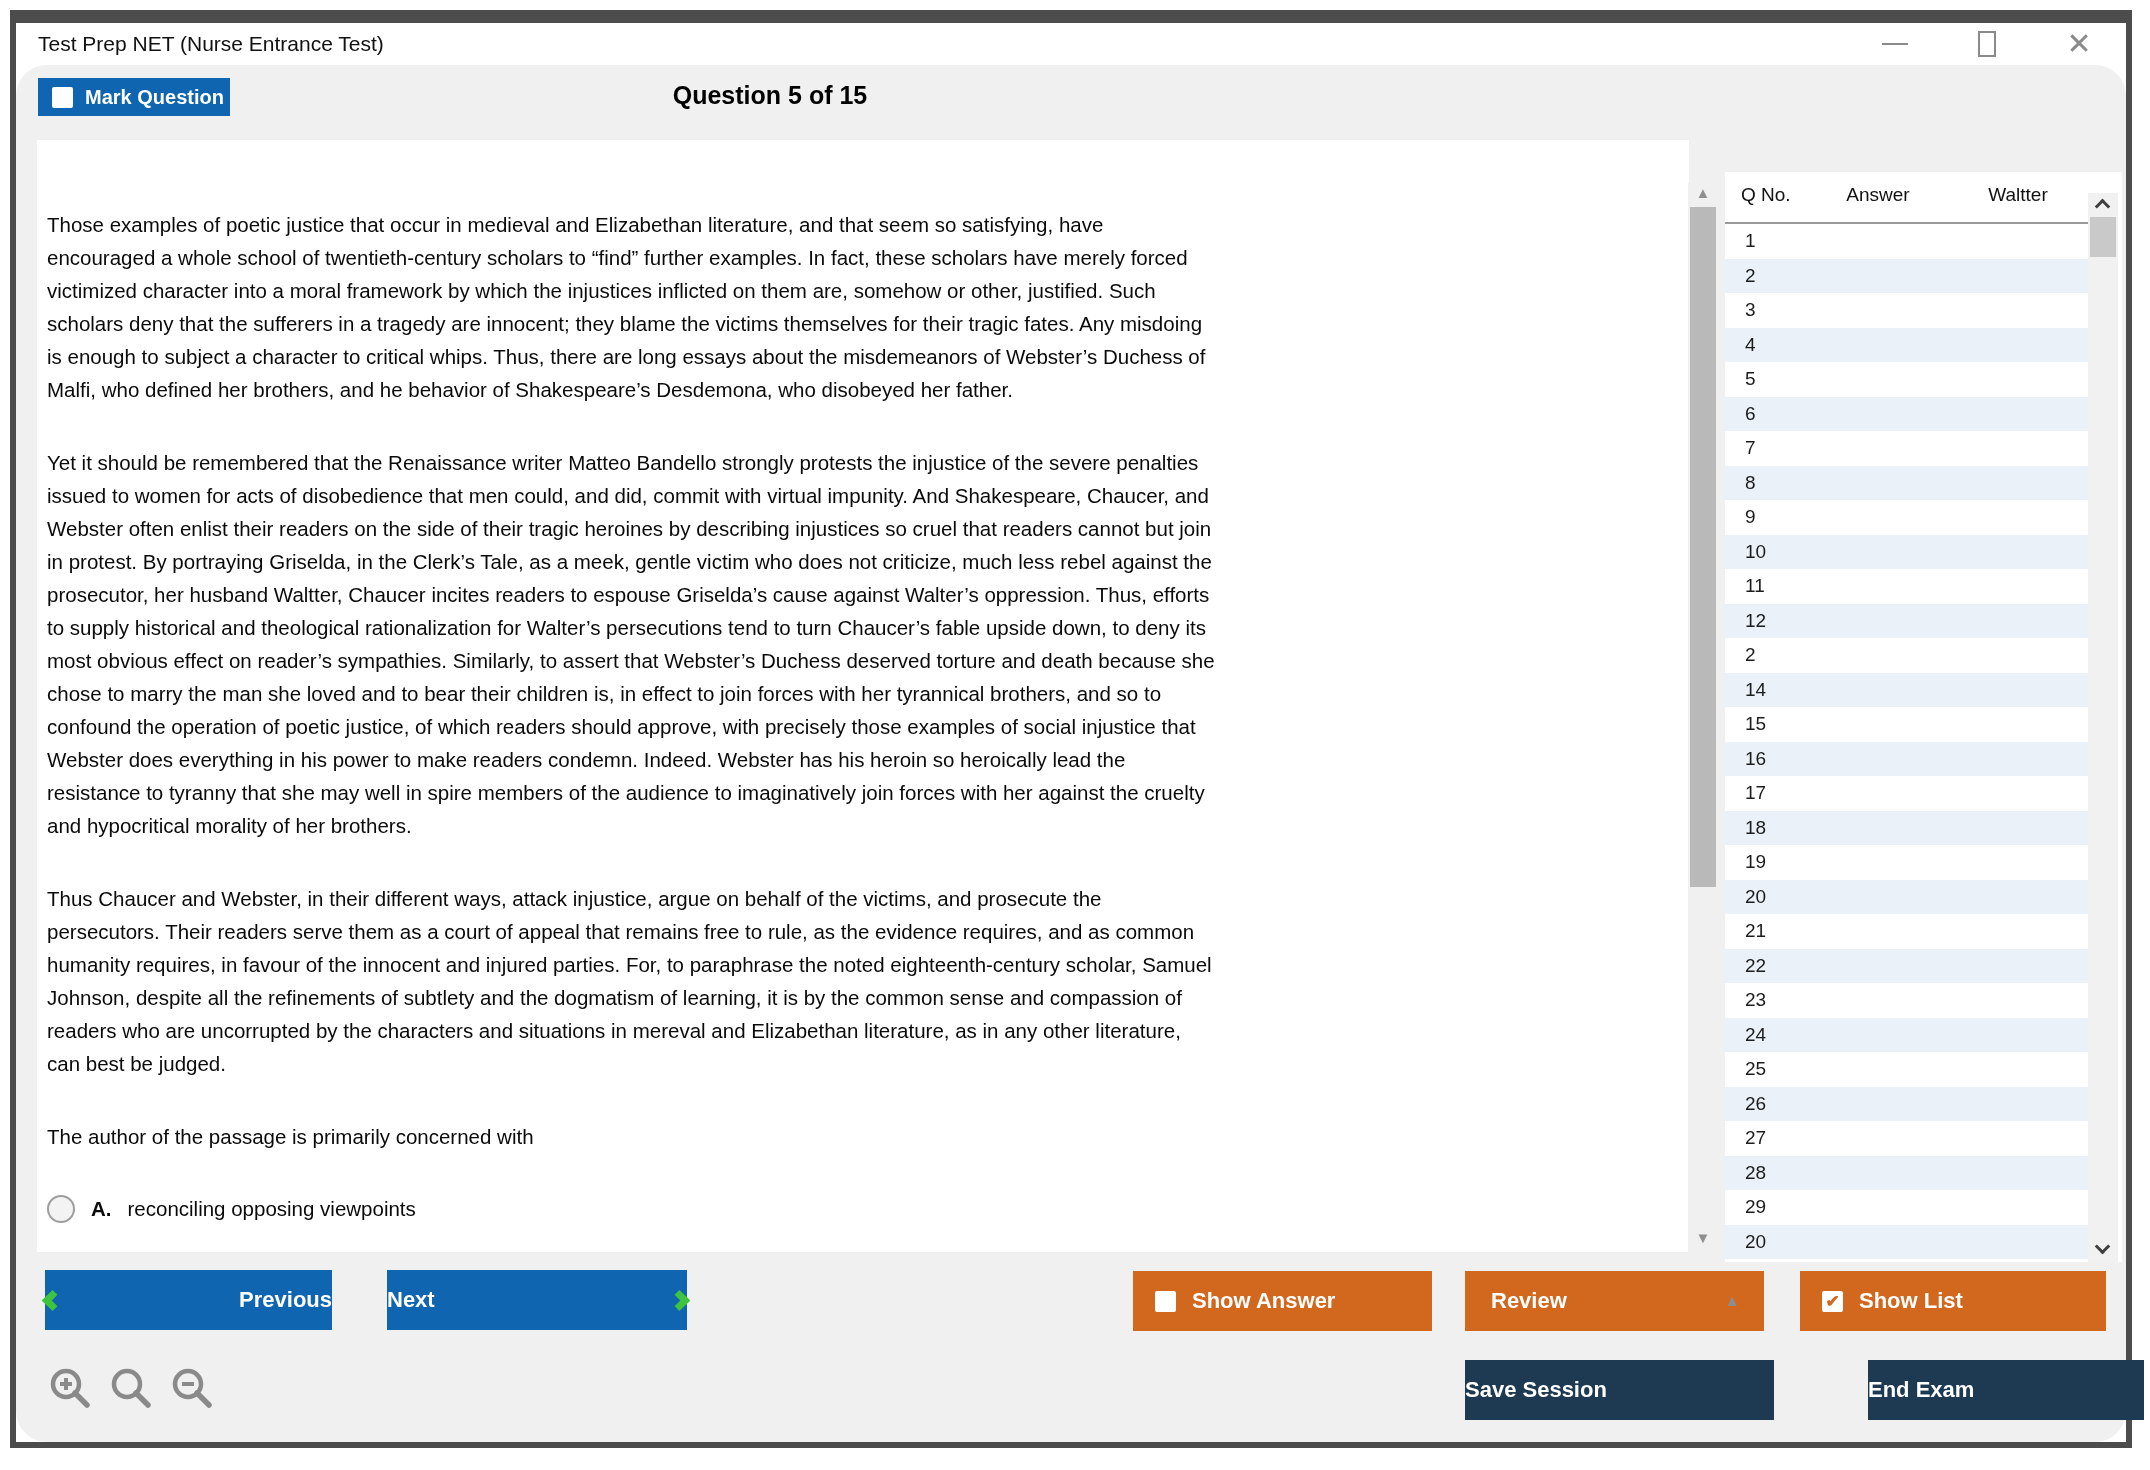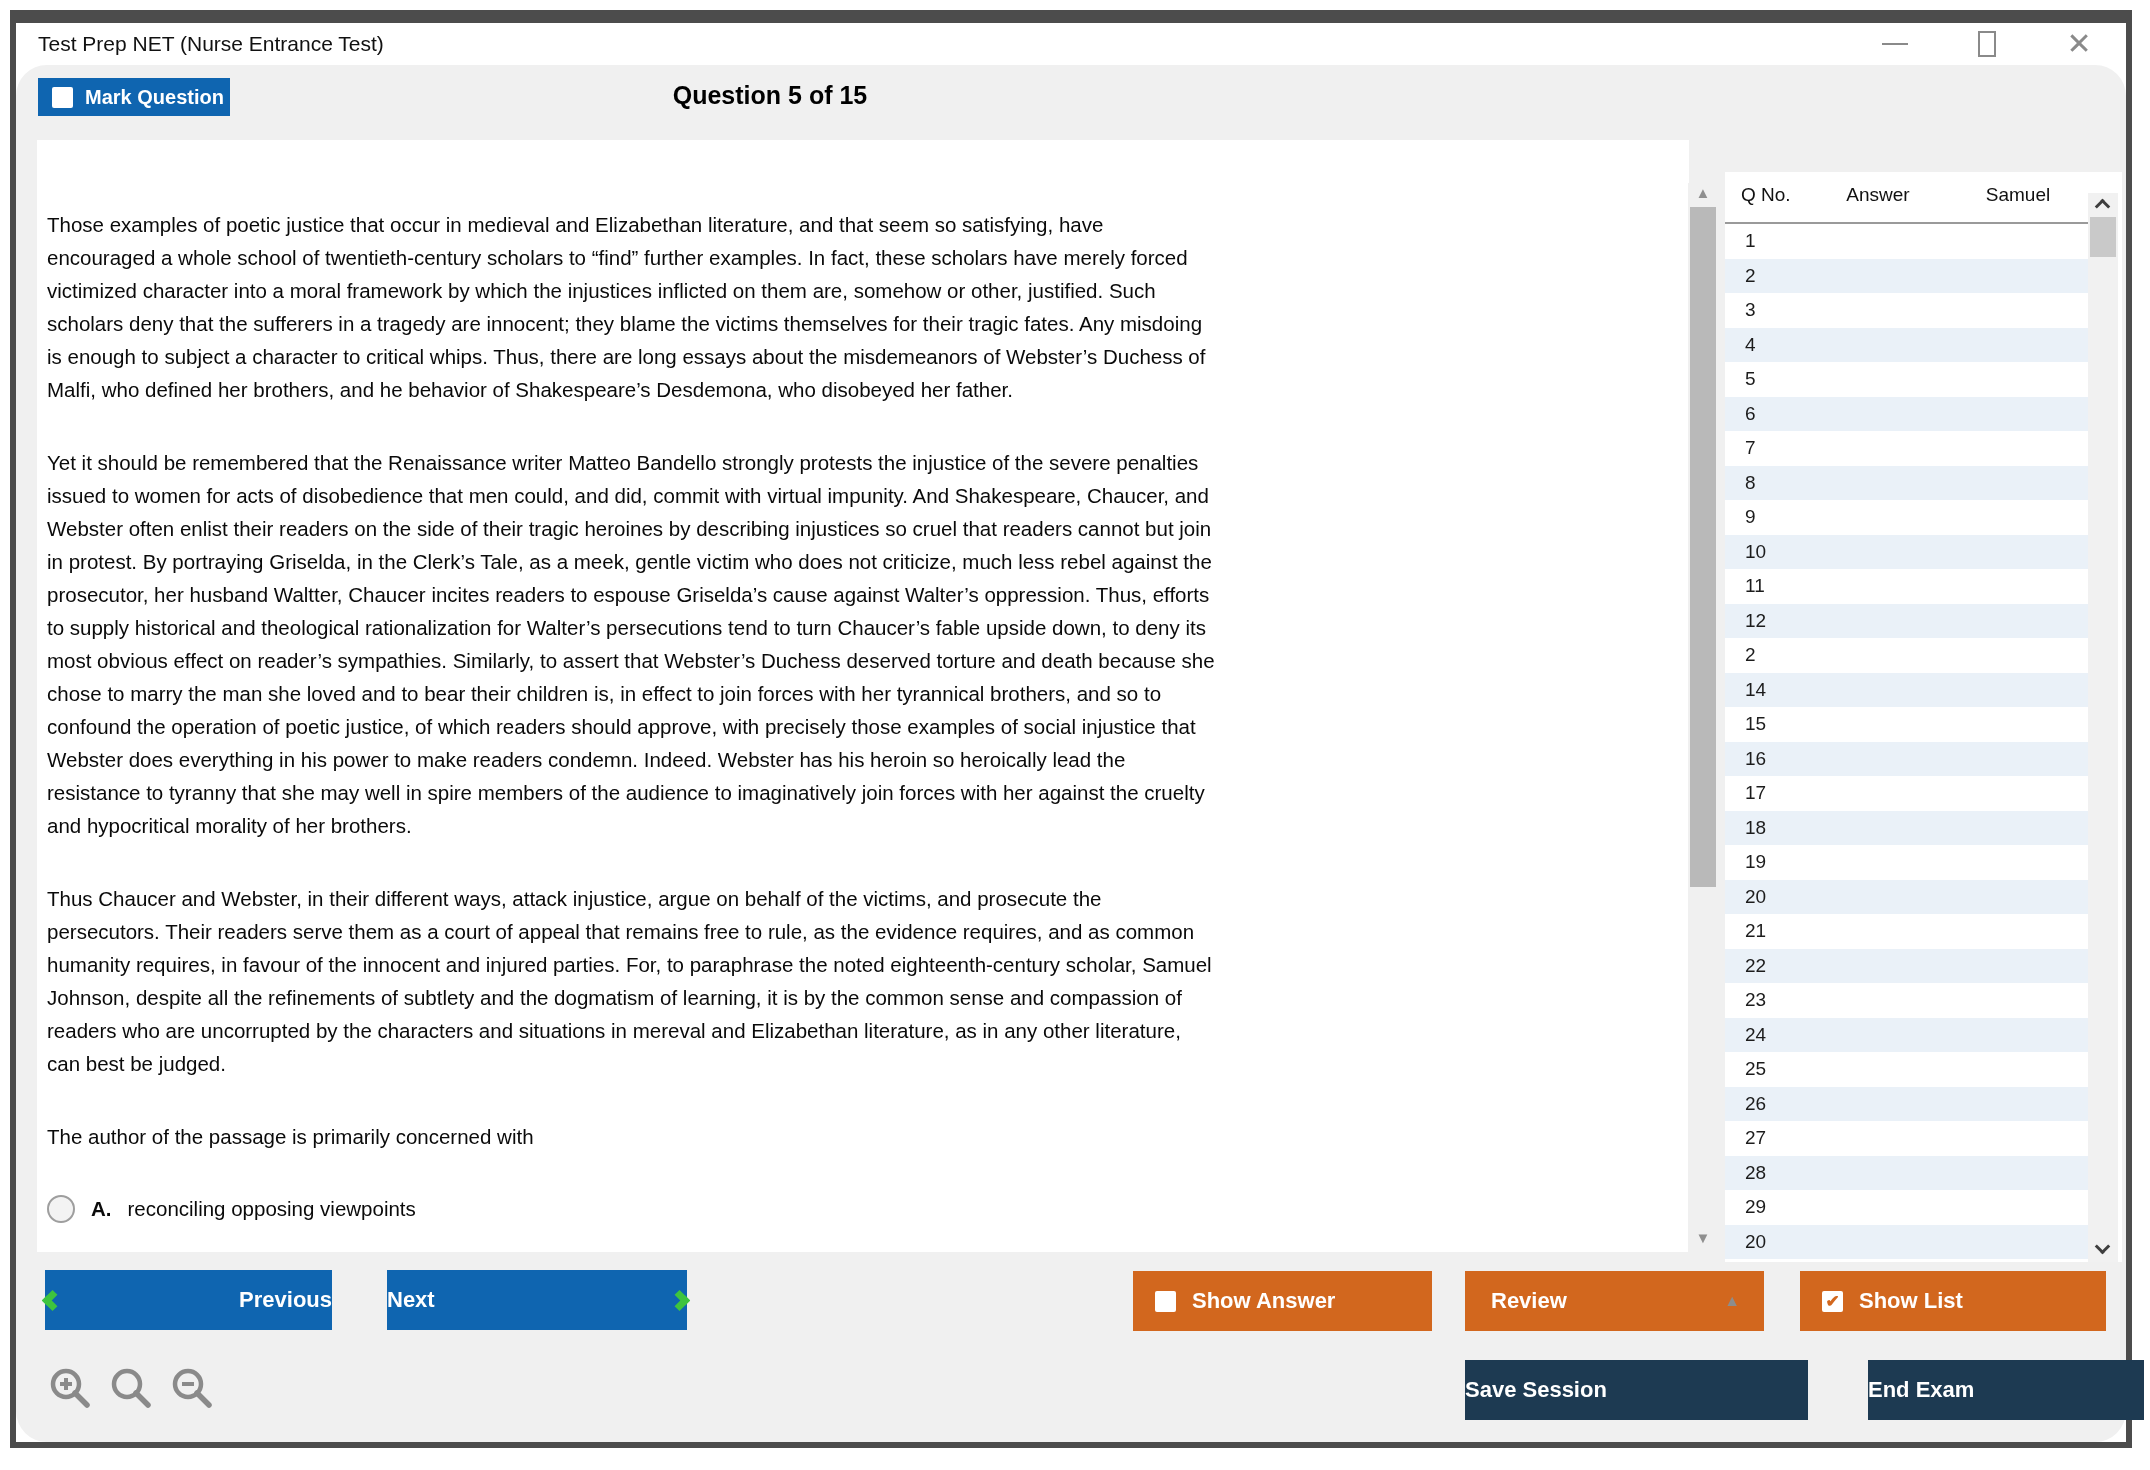--- a/index.html
+++ b/index.html
@@ -82,21 +82,21 @@
   .prev { left:29px;  top:1205px; width:287px; }
   .next { left:371px; top:1205px; width:300px; }
   .chv { display:inline-block; width:15px; height:15px; border-color:#3ec43e; border-style:solid; border-width:0; }
   .chv.left  { border-left-width:7px; border-bottom-width:7px; transform:rotate(45deg); }
   .chv.right { border-right-width:7px; border-top-width:7px; transform:rotate(45deg); }
 
   .show-answer { left:1117px; top:1206px; width:299px; justify-content:flex-start; padding-left:22px; }
   .review      { left:1449px; top:1206px; width:299px; justify-content:flex-start; padding-left:26px; }
   .review .rev-tri { position:absolute; right:24px; top:0; line-height:60px; font-size:16px; color:#8d8d8d; }
   .show-list   { left:1784px; top:1206px; width:306px; justify-content:flex-start; padding-left:22px; }
-  .save        { left:1449px; top:1295px; width:343px; }
+  .save        { left:1449px; top:1295px; width:309px; }
   .end         { left:1852px; top:1295px; width:276px; }
 
   .zoom-tools { position:absolute; left:30px; top:1300px; display:flex; gap:11px; }
   .zoom-tools .ztool { width:50px; height:50px; background:transparent; border:none; cursor:pointer; padding:0; }
 </style>
 </head>
 <body>
 
 <div class="window">
   <div class="content">
@@ -138,21 +138,21 @@
       <div class="vscroll passage-scroll">
         <span class="tri up">▲</span>
         <span class="thumb"></span>
         <span class="tri down">▼</span>
       </div>
 
       <div class="qlist">
         <div class="qhead">
           <span class="h qno">Q No.</span>
           <span class="h ans">Answer</span>
-          <span class="h mrk">Samuel</span>
+          <span class="h mrk">Waltter</span>
         </div>
         <div class="qsep"></div>
         <div class="qrows" id="qrows">
             <div class="qrow">
               <span class="cell qno">1</span>
               <span class="cell ans"></span>
               <span class="cell mrk"></span>
             </div>
             <div class="qrow alt">
               <span class="cell qno">2</span>

